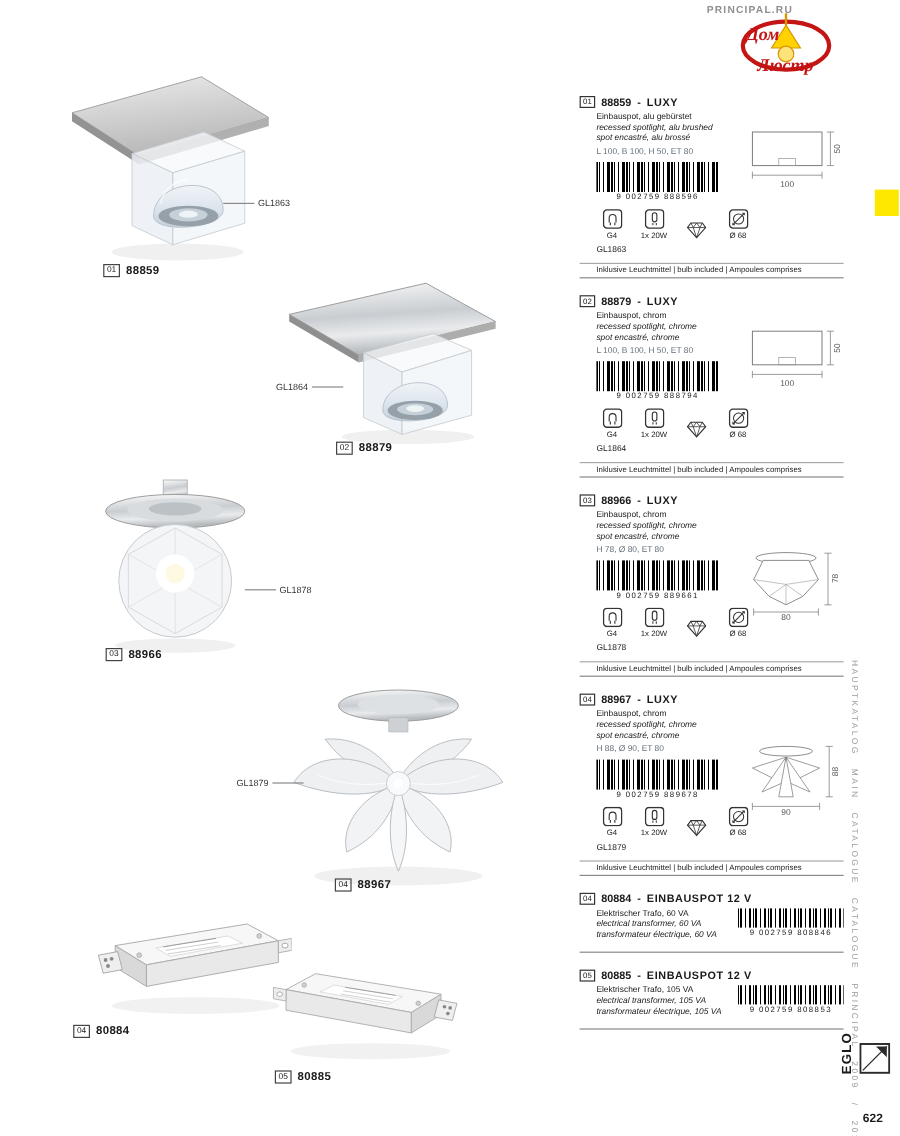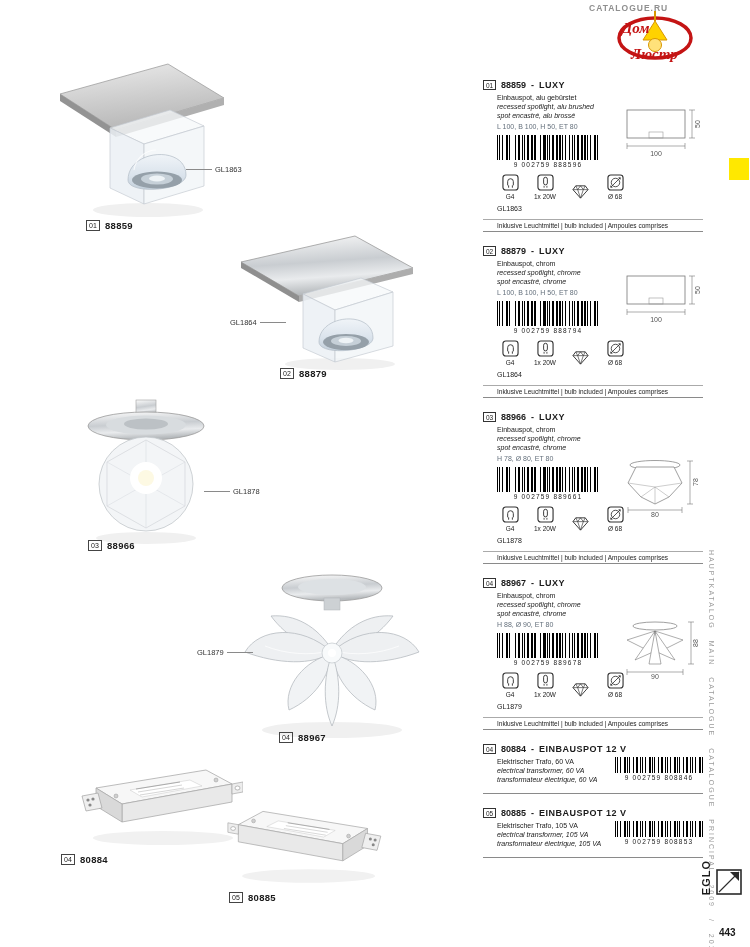--- a/index.html
+++ b/index.html
@@ -149,21 +149,21 @@
       <circle cx="25" cy="41" r="1.6" fill="#888"></circle>
       <circle cx="22" cy="47" r="1.6" fill="#888"></circle>
       <polygon points="164,26 175,24 175,34 164,36" fill="#ededed" stroke="#a8a8a8" stroke-width="0.7"></polygon>
       <ellipse cx="169.5" cy="30" rx="2.5" ry="2" fill="#fff" stroke="#909090" stroke-width="0.6"></ellipse>
       <circle cx="48" cy="38" r="2" fill="#d0d0d0" stroke="#999" stroke-width="0.5"></circle>
       <circle cx="148" cy="22" r="2" fill="#d0d0d0" stroke="#999" stroke-width="0.5"></circle>
     </g>
   </defs>
 </svg>
 
-<div class="site">CATALOGUE.RU</div>
+<div class="site">PRINCIPAL.RU</div>
 <svg class="abs" style="left:615px;top:8px;width:80px;height:60px" viewBox="0 0 80 60">
   <ellipse cx="40" cy="30" rx="36" ry="20" fill="none" stroke="#c41414" stroke-width="3.5"></ellipse>
   <line x1="40" y1="3" x2="40" y2="13" stroke="#d89600" stroke-width="2"></line>
   <polygon points="40,13 28,32 52,32" fill="#ffd200" stroke="#d89600" stroke-width="1"></polygon>
   <circle cx="40" cy="37" r="6.5" fill="#ffe27a" stroke="#d89600" stroke-width="1"></circle>
   <text x="7" y="25" class="logo-txt">Дом</text>
   <text x="16" y="51" class="logo-txt">Люстр</text>
 </svg>
 
 <svg class="photo" style="left:48px;top:52px;width:185px;height:170px" viewBox="0 0 185 170">
@@ -534,13 +534,13 @@
 <div class="ytab"></div>
 <div class="vtext">HAUPTKATALOG MAIN CATALOGUE CATALOGUE PRINCIPAL 2009 / 2010</div>
 <div class="eglo">
   <span class="eglo-word">EGLO</span>
   <svg width="26" height="26" viewBox="0 0 26 26">
     <rect x="1" y="1" width="24" height="24" fill="none" stroke="#2a2a2a" stroke-width="1.6"></rect>
     <line x1="3" y1="23" x2="23" y2="3" stroke="#2a2a2a" stroke-width="1.1"></line>
     <polygon points="23,3 23,12 14,3" fill="#2a2a2a"></polygon>
   </svg>
 </div>
-<div class="pagenum">443</div>
+<div class="pagenum">622</div>
 
 </body></html>

